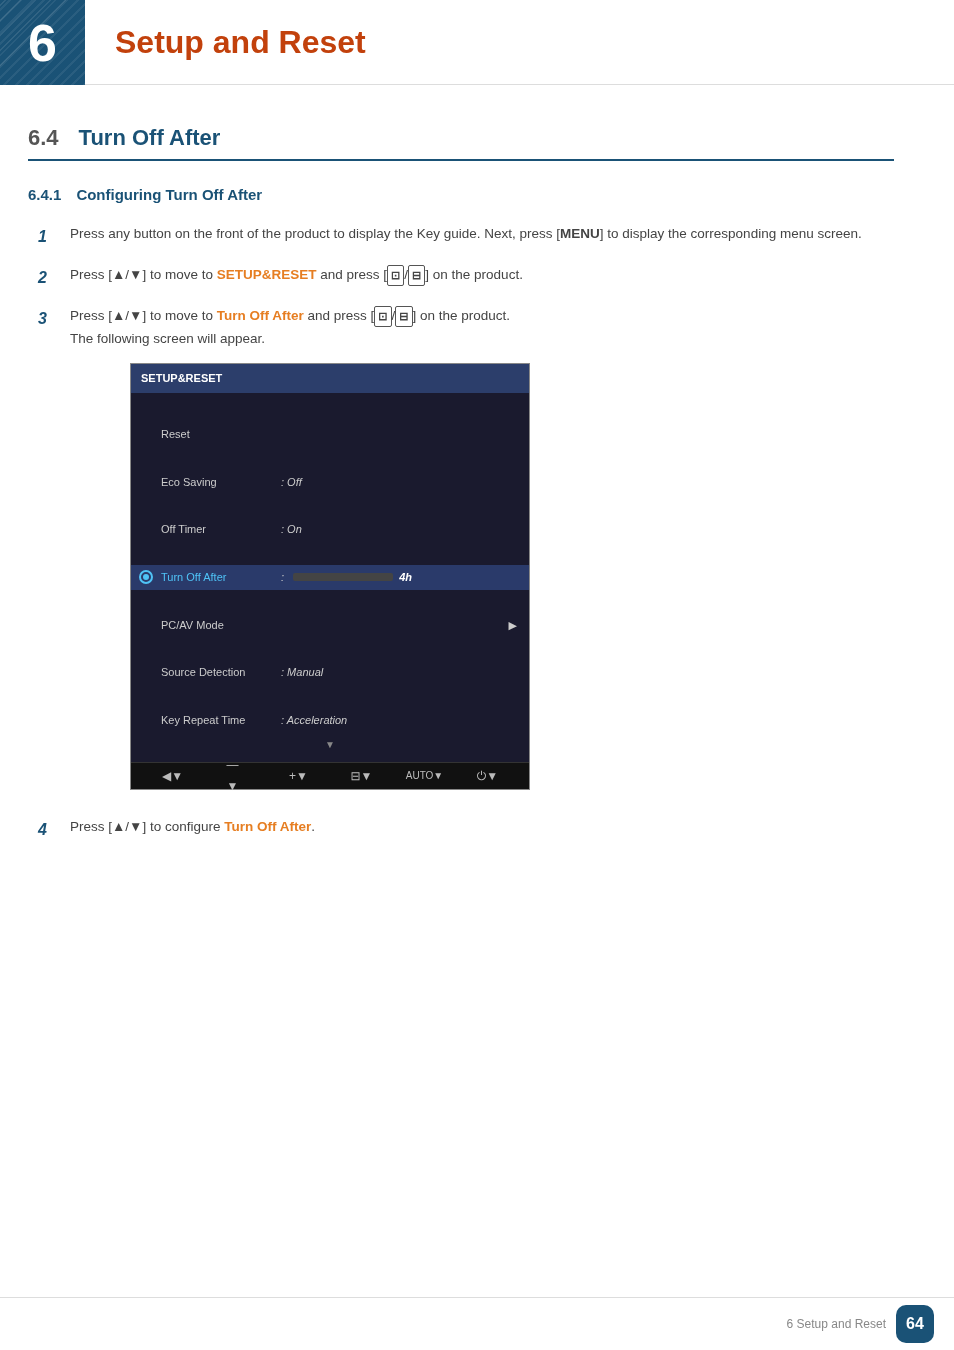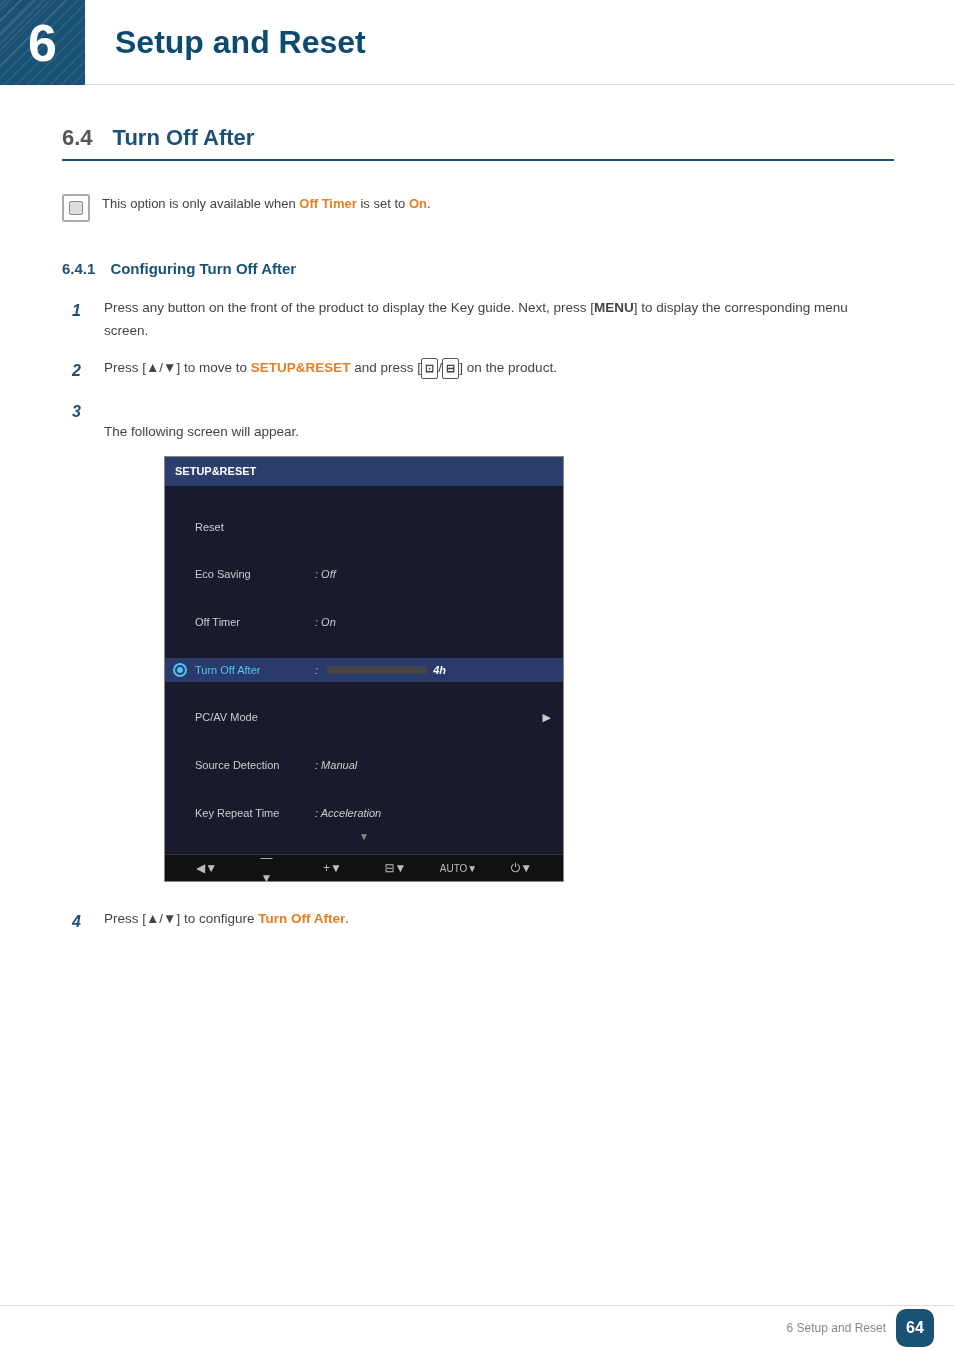--- a/index.html
+++ b/index.html
@@ -58,26 +58,26 @@
 
     .header-title-area {
       display: flex;
       align-items: center;
       padding-left: 30px;
     }
 
     .header-title {
       font-size: 32px;
       font-weight: bold;
-      color: #0c4a6e;
+      color: #c2410c;
     }
 
     
     .content {
-      padding: 40px 60px 60px 62px;
+      padding: 40px 60px 60px 28px;
     }
 
     
     .section-heading {
       display: flex;
       align-items: baseline;
       gap: 20px;
       margin-bottom: 25px;
       border-bottom: 2px solid #1a5276;
       padding-bottom: 8px;
@@ -316,21 +316,21 @@
       justify-content: center;
       font-size: 12px;
     }
 
     
     .footer {
       position: absolute;
       bottom: 0;
       left: 0;
       right: 0;
-      height: 45px;
+      height: 53px;
       display: flex;
       align-items: center;
       justify-content: flex-end;
       padding: 0 20px;
       border-top: 1px solid #ddd;
     }
 
     .footer-text {
       font-size: 12px;
       color: #888;
@@ -385,28 +385,20 @@
 </div>
 
 <div class="content">
 
   <div class="section-heading">
     <span class="section-number">6.4</span>
     <span class="section-title">Turn Off After</span>
   </div>
 
 
-  <div class="note-box">
-    <div class="note-icon">
-      <div class="note-icon-inner"></div>
-    </div>
-    <div class="note-text">
-      <span>This option is only available when </span><span class="highlight-orange">Off Timer</span><span> is set to </span><span class="highlight-orange">On</span><span>.</span>
-    </div>
-  </div>
 
   <div class="subsection-heading">
     <span class="subsection-number">6.4.1</span>
     <span class="subsection-title">Configuring Turn Off After</span>
   </div>
 
   <ol class="steps-list">
 
     <li>
       <span class="step-number">1</span>
@@ -418,20 +410,23 @@
     <li>
       <span class="step-number">2</span>
       <span class="step-text">
         Press [▲/▼] to move to <span class="highlight-orange bold-menu">SETUP&amp;RESET</span> and press [<span class="key-symbol">⊡</span>/<span class="key-symbol">⊟</span>] on the product.
       </span>
     </li>
 
     <li>
       <span class="step-number">3</span>
       <div>
+        <span class="step-text">
+          Press [▲/▼] to move to <span class="highlight-orange bold-menu">Turn Off After</span> and press [<span class="key-symbol">⊡</span>/<span class="key-symbol">⊟</span>] on the product.
+        </span>
         <br>
         <span style="padding-left: 0px; font-size:13.5px; color:#444;">The following screen will appear.</span>
 
         
         <div class="menu-screenshot">
           <div class="menu-title-bar">
             <span>SETUP&amp;RESET</span>
           </div>
           <div class="menu-body">
 

